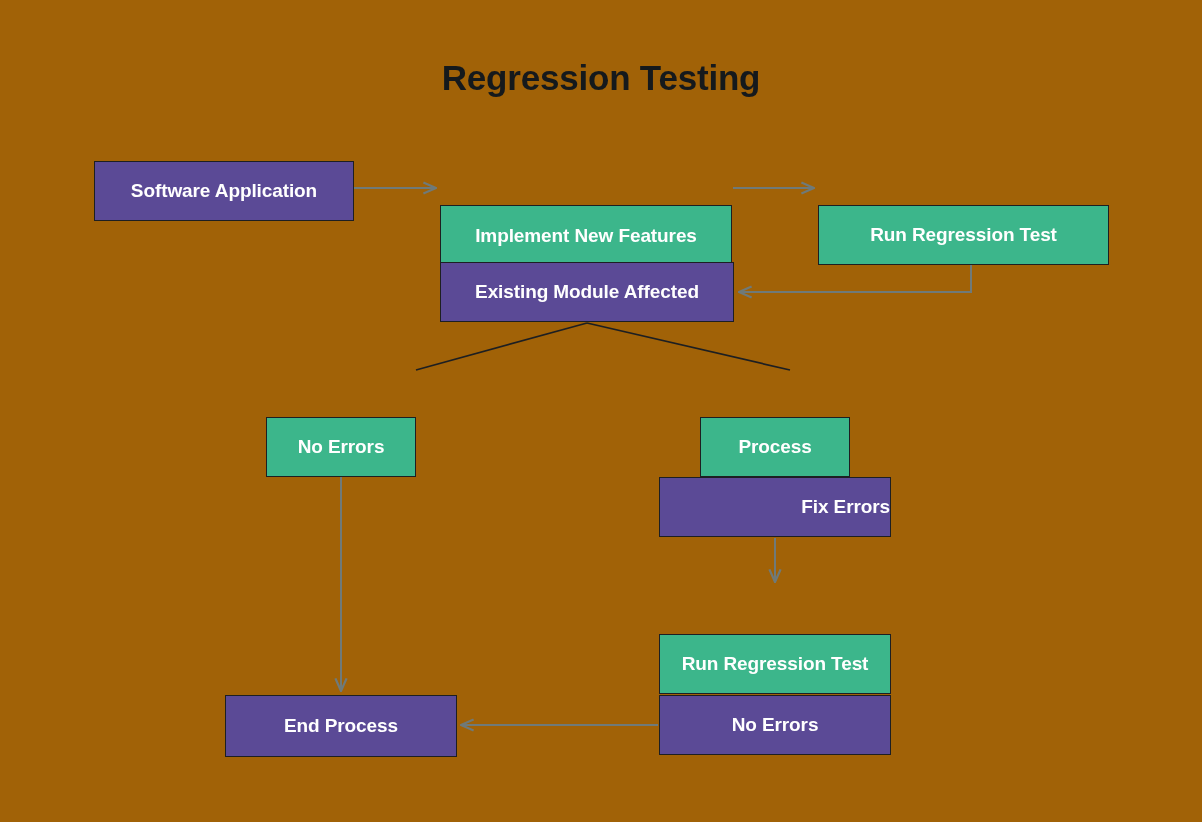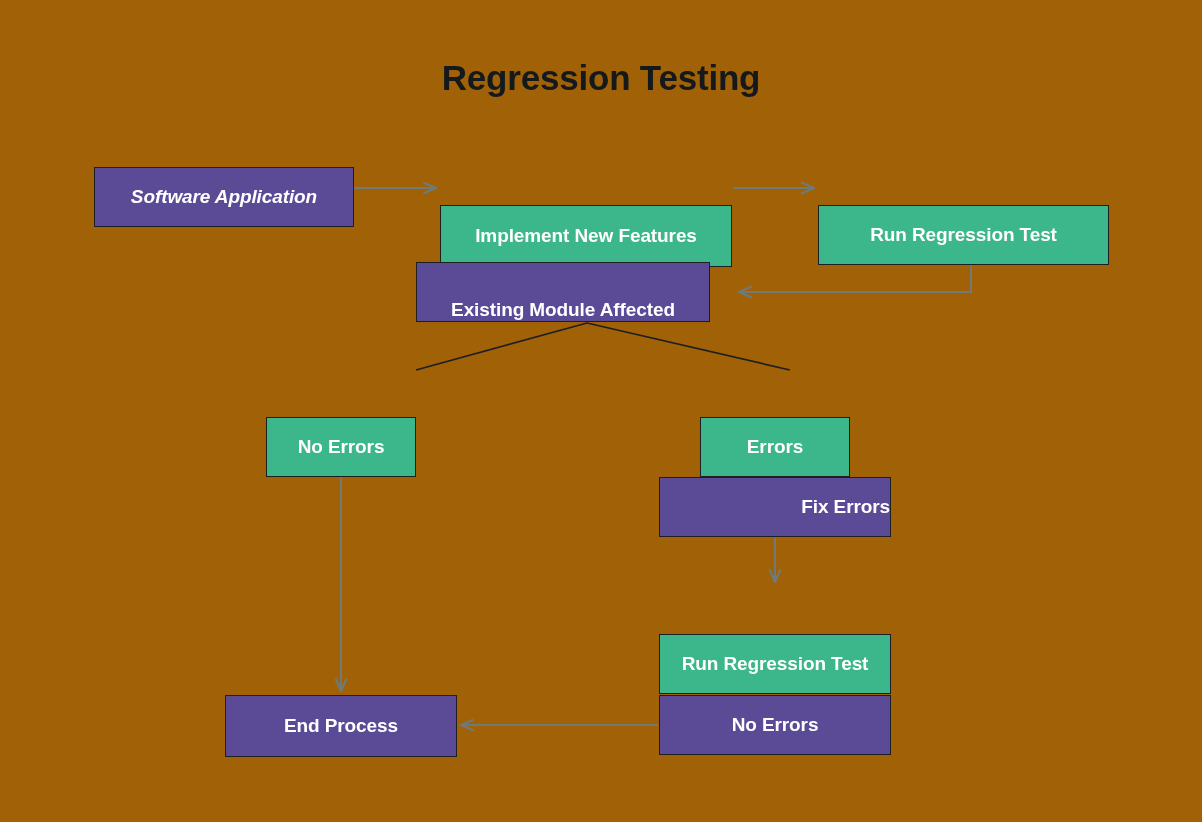--- a/index.html
+++ b/index.html
@@ -89,42 +89,42 @@
 
     <path d="M 775 538 L 775 582" fill="none" stroke="#6f7a79" stroke-width="2" marker-end="url(#arrow-gray)"></path>
 
     <path d="M 775 647 L 775 691" fill="none" stroke="#6f7a79" stroke-width="2" marker-end="url(#arrow-gray)"></path>
 
     <path d="M 658 725 L 461 725" fill="none" stroke="#6f7a79" stroke-width="2" marker-end="url(#arrow-gray)"></path>
 
     <path d="M 341 430 L 341 691" fill="none" stroke="#6f7a79" stroke-width="2" marker-end="url(#arrow-gray)"></path>
   </svg>
 
-  <div class="node purple" style="left:94px; top:167px; width:260px; height:60px;font-style:italic;">
+  <div class="node purple" style="left:94px; top:161px; width:260px; height:60px;">
     <span>Software Application</span>
   </div>
 
   <div class="node green" style="left:440px; top:157px; width:292px; height:62px;">
     <span>Implement New Features</span>
   </div>
 
   <div class="node green" style="left:818px; top:157px; width:291px; height:60px;">
     <span>Run Regression Test</span>
   </div>
 
-  <div class="node purple" style="left:416px; top:262px; width:294px; height:60px;align-items:flex-end;">
+  <div class="node purple" style="left:440px; top:262px; width:294px; height:60px;">
     <span>Existing Module Affected</span>
   </div>
 
   <div class="node green" style="left:266px; top:369px; width:150px; height:60px;">
     <span>No Errors</span>
   </div>
 
   <div class="node green" style="left:700px; top:369px; width:150px; height:60px;">
-    <span>Errors</span>
+    <span>Process</span>
   </div>
 
   <div class="node purple" style="left:659px; top:477px; width:232px; height:60px;justify-content:flex-end;">
     <span>Fix Errors</span>
   </div>
 
   <div class="node green" style="left:659px; top:586px; width:232px; height:60px;">
     <span>Run Regression Test</span>
   </div>
 

